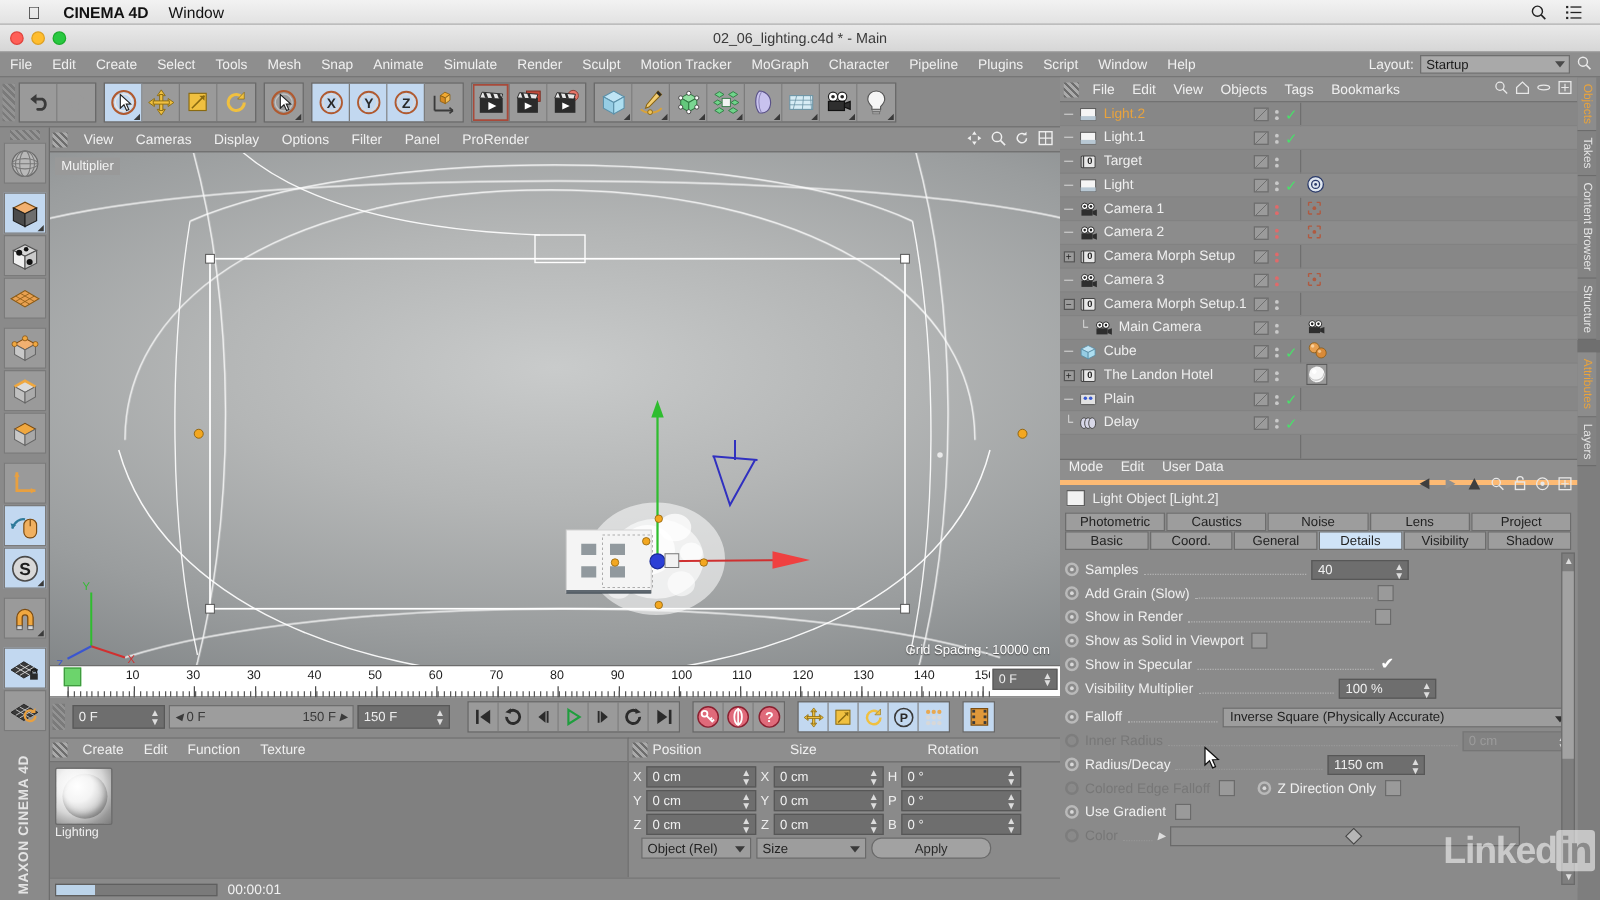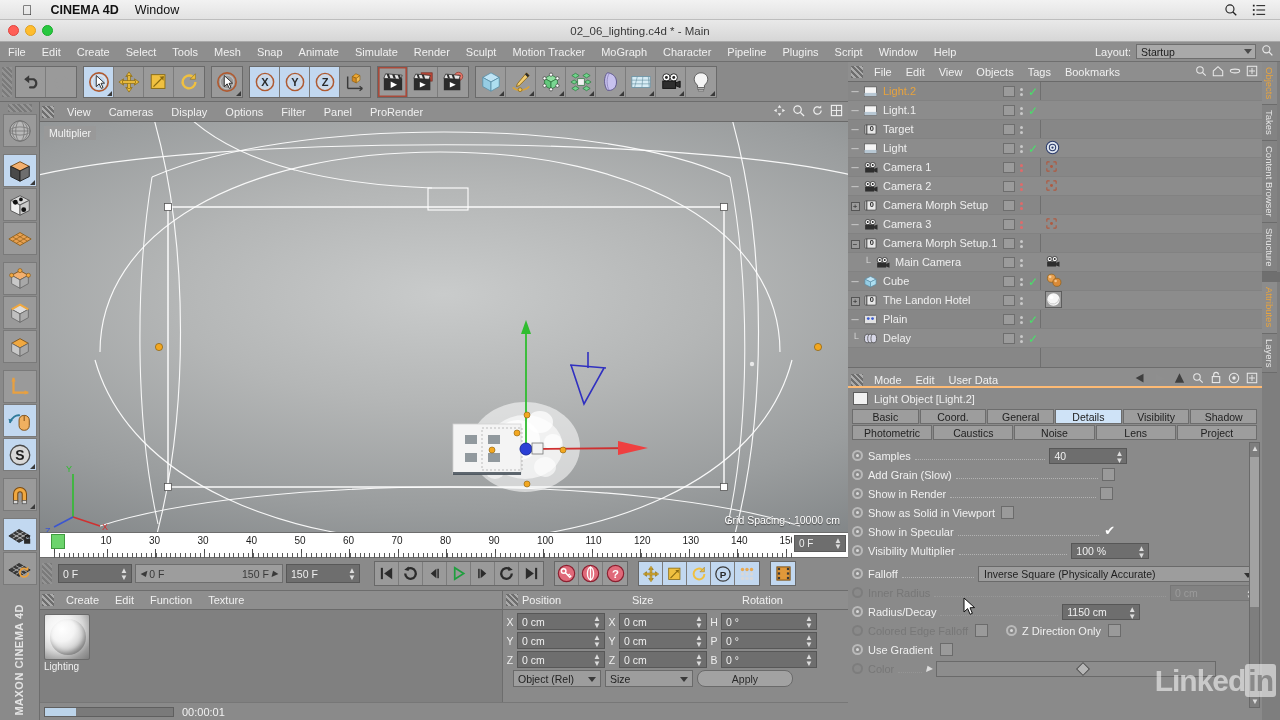--- a/index.html
+++ b/index.html
@@ -225,21 +225,21 @@
       border:1px solid #6e6e6e;}
   .odots{ width:7px; display:flex; flex-direction:column; gap:2px; align-items:center;}
   .odots i{ width:3px;height:3px;border-radius:50%; background:#c9c9c9; display:block;}
   .odots.red i{ background:#e06a6a; }
   .ocheck{ color:#49e06a; font-size:12px; line-height:10px; }
   .otagzone{ position:absolute; left:197px; top:0; height:19px; display:flex; align-items:center; gap:3px;}
   .obj-divider{ position:absolute; left:192px; top:0; bottom:0; width:1px; background:#6f6f6f;}
 
   
   .att-pnl{ height:350px; }
-  .att-menu{ height:20px; background:#8e8e8e; display:flex; align-items:flex-end; color:#f0f0f0; font-size:11px; border-bottom:2px solid #fdba74;}
+  .att-menu{ height:20px; background:#8e8e8e; display:flex; align-items:flex-start; color:#f0f0f0; font-size:11px; border-bottom:4px solid #fdba74;flex-direction:column;}
   .att-menu .grip2{width:12px;height:12px;margin:0 4px 0 3px;background:repeating-linear-gradient(45deg,#6e6e6e 0 2px,#aaa 2px 4px);}
   .att-menu .mi{padding:0 7px;}
   .att-menu .icns{margin-left:auto;display:flex;gap:6px;align-items:center;margin-right:4px;}
   .att-obj{ height:21px; display:flex; align-items:center; gap:6px; padding-left:5px; background:#8a8a8a;}
   .att-swatch{ width:15px;height:13px;background:#f2f2f2;border:1px solid #5e5e5e;}
   .att-objname{ font-size:11px; color:#efefef; }
   .att-tabs{ padding:0 4px; }
   .att-trow{ display:flex; }
   .att-tab{
     flex:1; height:15px; background:#9d9d9d; border:1px solid #6d6d6d; margin-right:1px;
@@ -1779,34 +1779,34 @@
           </span>
         </span>
       </div>
 
       <div class="att-obj">
         <span class="att-swatch"></span>
         <span class="att-objname">Light Object [Light.2]</span>
       </div>
 
       <div class="att-tabs">
+        <div class="att-trow" id="atttabs2-host" style="margin-top:1px">
+            <div class="att-tab">Photometric</div>
+            <div class="att-tab">Caustics</div>
+            <div class="att-tab">Noise</div>
+            <div class="att-tab">Lens</div>
+            <div class="att-tab">Project</div>
+          </div>
         <div class="att-trow" id="atttabs1-host">
             <div class="att-tab">Basic</div>
             <div class="att-tab">Coord.</div>
             <div class="att-tab">General</div>
             <div class="att-tab active">Details</div>
             <div class="att-tab">Visibility</div>
             <div class="att-tab">Shadow</div>
-          </div>
-        <div class="att-trow" id="atttabs2-host" style="margin-top:1px">
-            <div class="att-tab">Photometric</div>
-            <div class="att-tab">Caustics</div>
-            <div class="att-tab">Noise</div>
-            <div class="att-tab">Lens</div>
-            <div class="att-tab">Project</div>
           </div>
       </div>
 
       <div class="att-body">
         <div id="props-host">
             <div class="prow">
               <i class="pradio"></i>
               <span class="plabel">Samples</span>
               <span class="pdots"></span>
               <span class="pnum">

